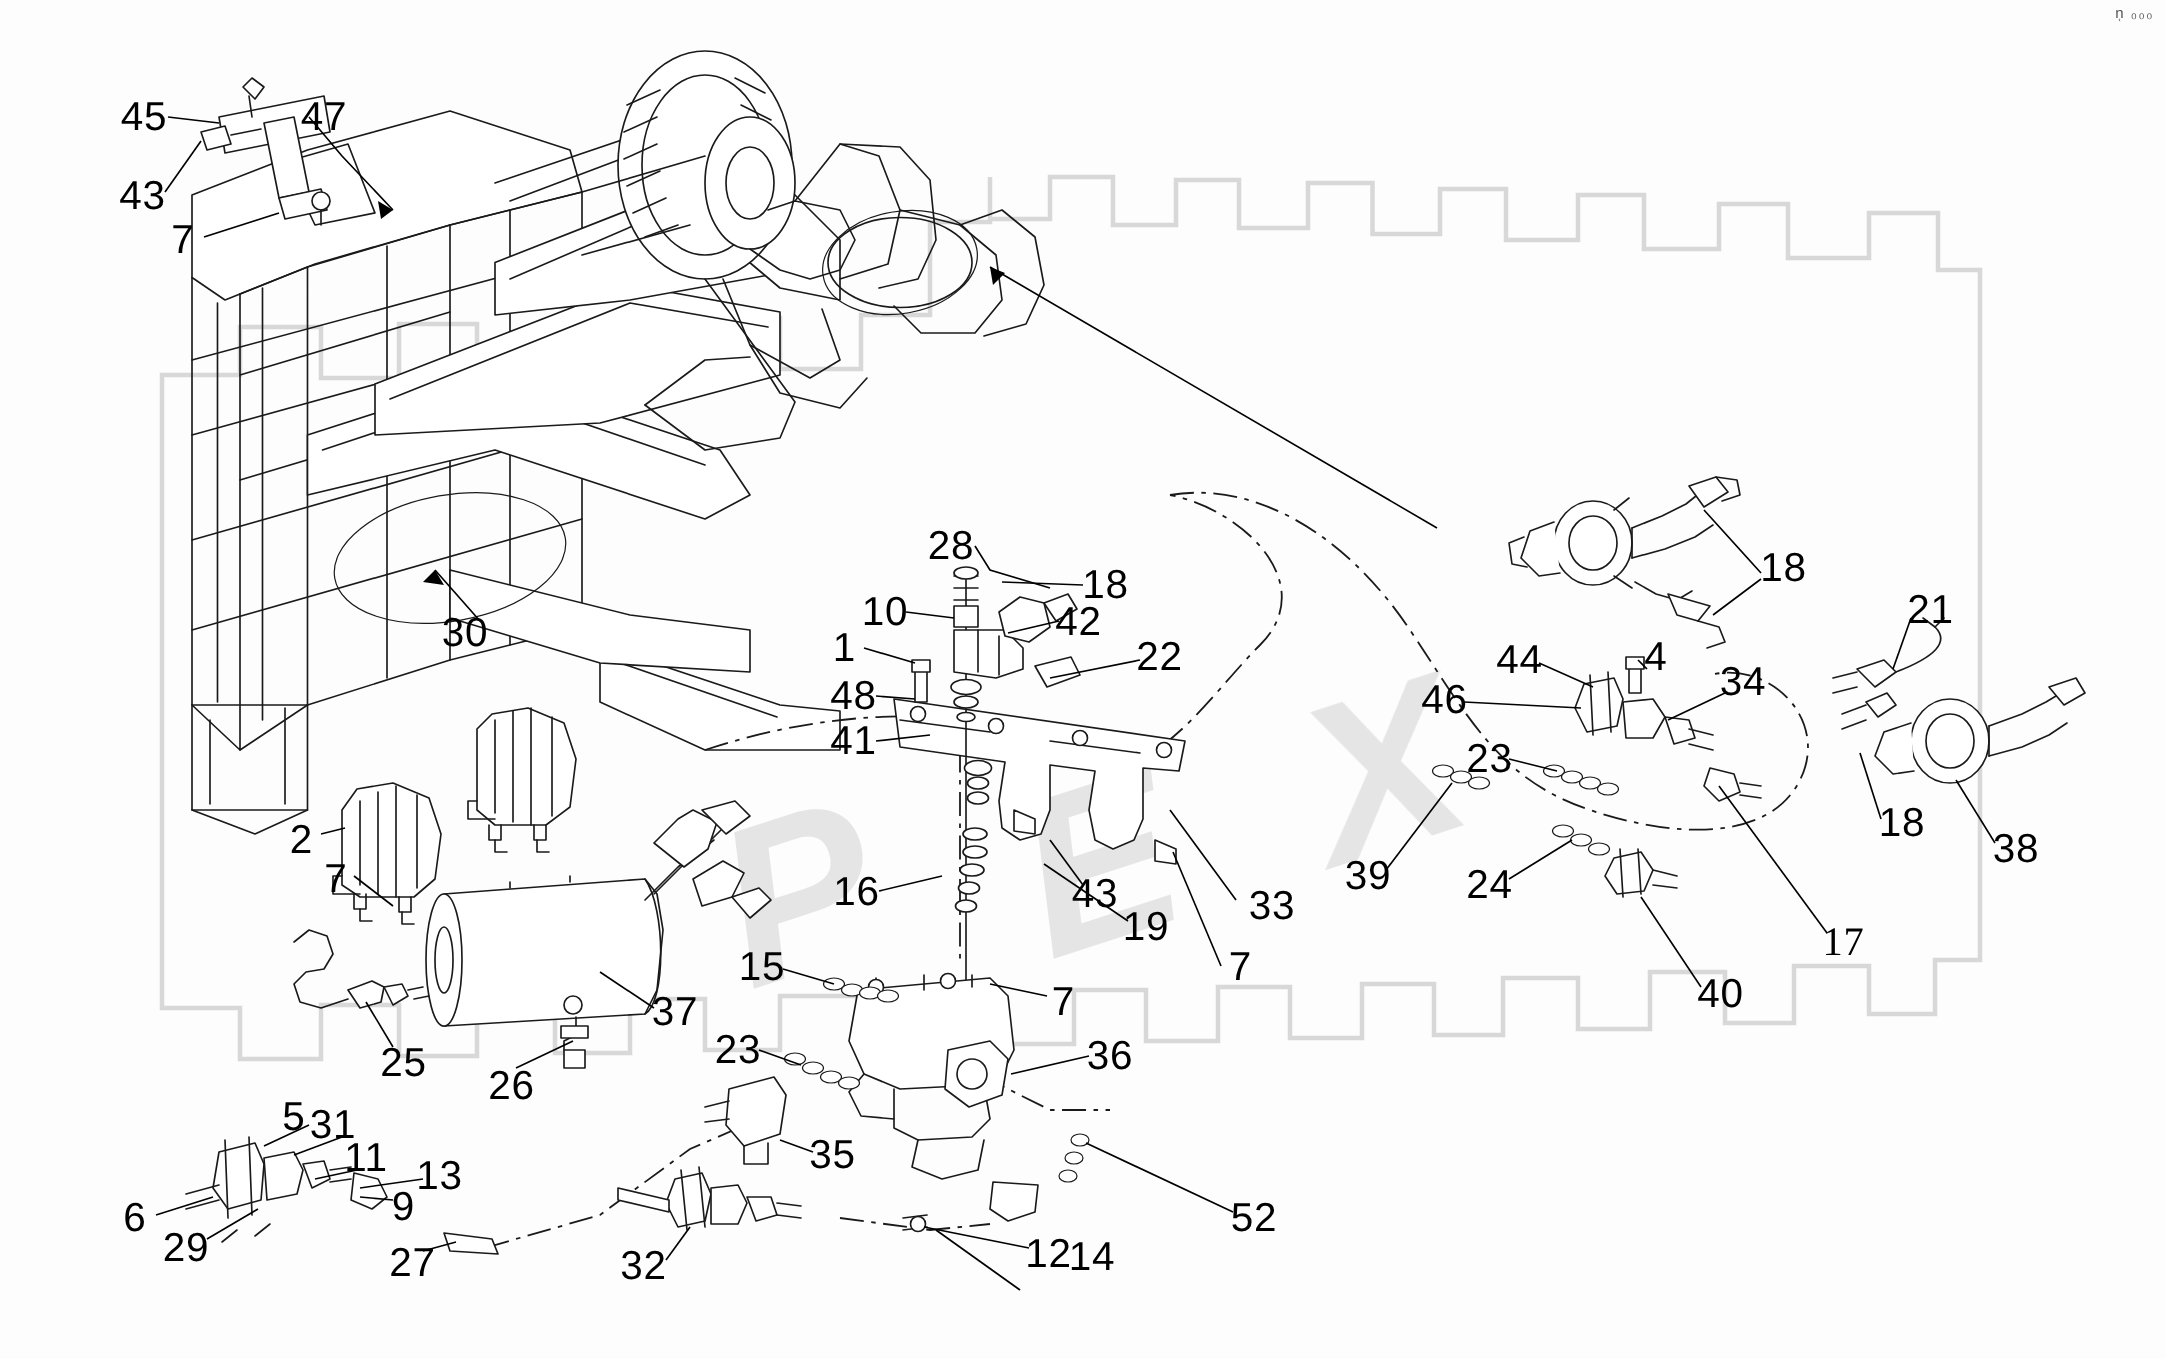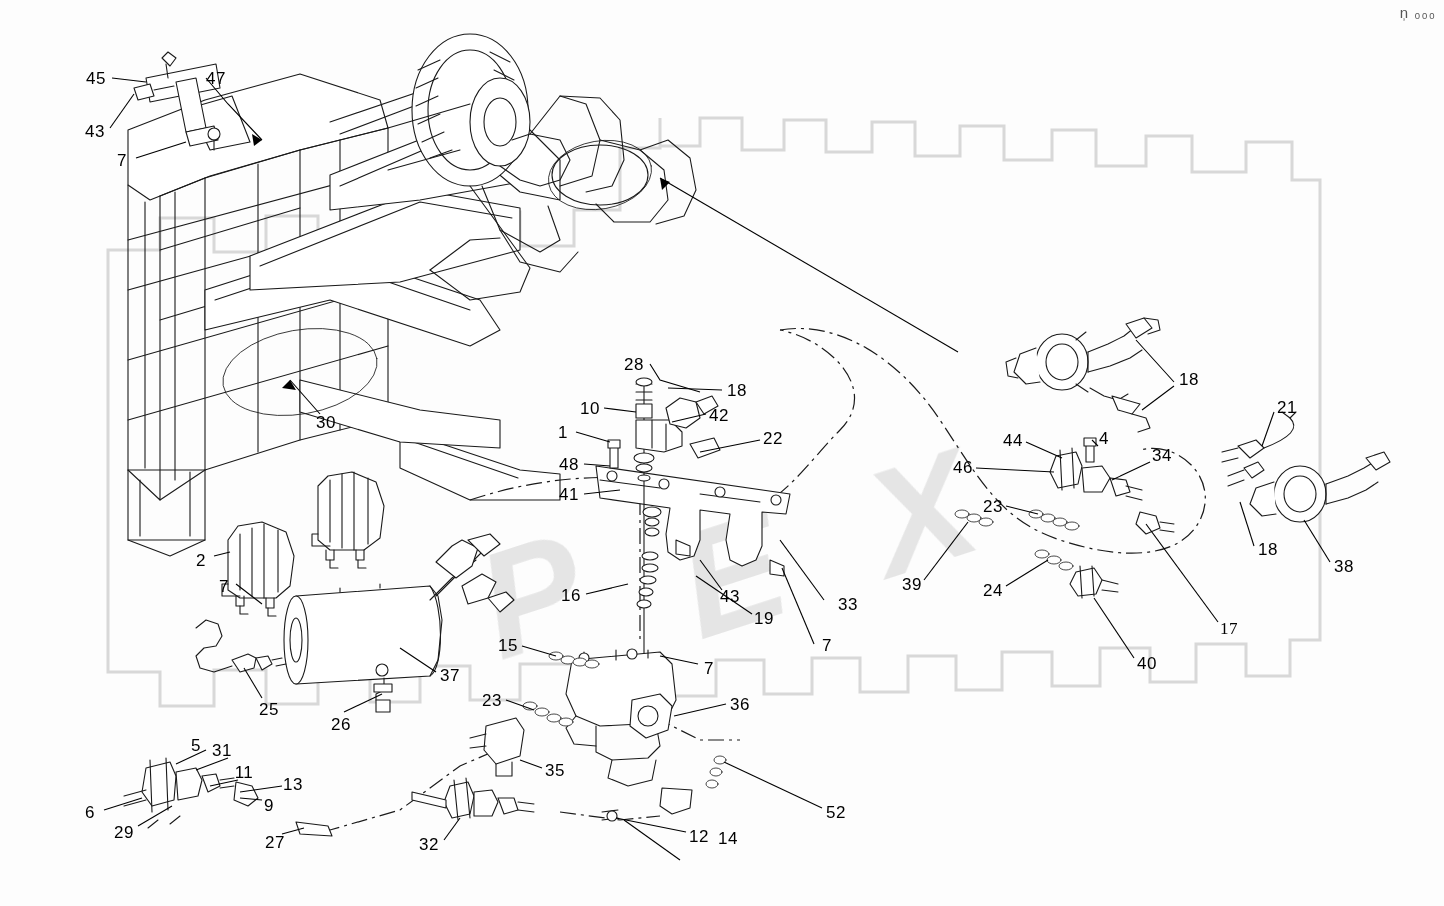--- a/index.html
+++ b/index.html
@@ -21,33 +21,33 @@
     overflow: hidden;
   }
   #stage > svg {
     position: absolute;
     left: 0;
     top: 0;
   }
   .callout {
     position: absolute;
     font-family: "Liberation Sans", sans-serif;
-    font-size: 17px;
+    font-size: 27px;
     font-weight: 400;
     color: #000000;
     line-height: 1;
     white-space: nowrap;
     transform: translate(-50%, -50%);
     letter-spacing: 0.5px;
   }
   .corner-mark {
     position: absolute;
     right: 8px;
     top: 4px;
-    font-size: 15px;
+    font-size: 10px;
     color: #555;
     letter-spacing: 1px;
   }
 </style>
 </head>
 <body>
 
 <div id="stage">
 
   <svg width="1444" height="906" viewBox="0 0 1444 906">
@@ -429,21 +429,21 @@
     <div class="callout" style="left: 95px; top: 131px;">43</div>
     <div class="callout" style="left: 122px; top: 160px;">7</div>
     <div class="callout" style="left: 634px; top: 364px;">28</div>
     <div class="callout" style="left: 737px; top: 390px;">18</div>
     <div class="callout" style="left: 590px; top: 408px;">10</div>
     <div class="callout" style="left: 719px; top: 415px;">42</div>
     <div class="callout" style="left: 563px; top: 432px;">1</div>
     <div class="callout" style="left: 773px; top: 438px;">22</div>
     <div class="callout" style="left: 569px; top: 464px;">48</div>
     <div class="callout" style="left: 569px; top: 494px;">41</div>
-    <div class="callout" style="left: 310px; top: 422px; margin-left: 16px;">30</div>
+    <div class="callout" style="left: 310px; top: 422px;">30</div>
     <div class="callout" style="left: 201px; top: 560px;">2</div>
     <div class="callout" style="left: 224px; top: 586px;">7</div>
     <div class="callout" style="left: 571px; top: 595px;">16</div>
     <div class="callout" style="left: 730px; top: 596px;">43</div>
     <div class="callout" style="left: 764px; top: 618px;">19</div>
     <div class="callout" style="left: 848px; top: 604px;">33</div>
     <div class="callout" style="left: 827px; top: 645px;">7</div>
     <div class="callout" style="left: 508px; top: 645px;">15</div>
     <div class="callout" style="left: 709px; top: 668px;">7</div>
     <div class="callout" style="left: 450px; top: 675px;">37</div>

